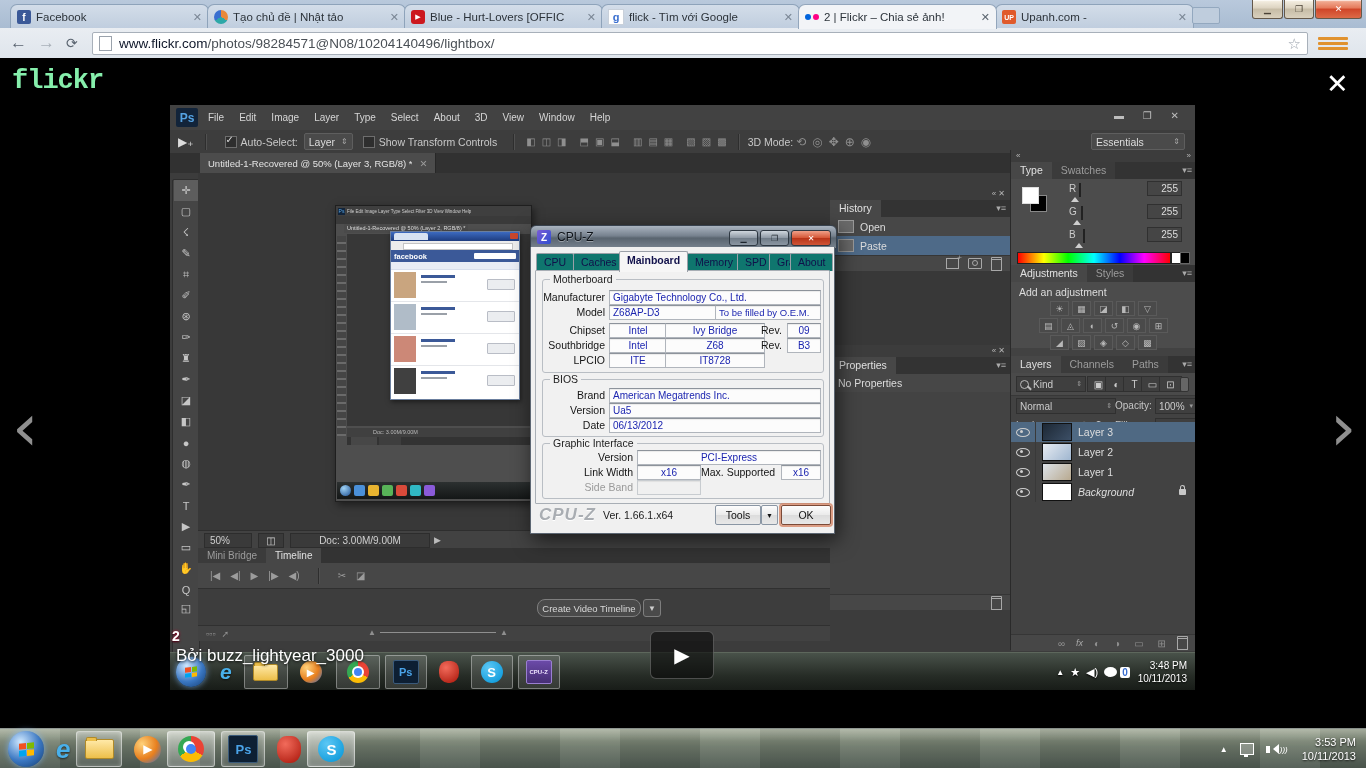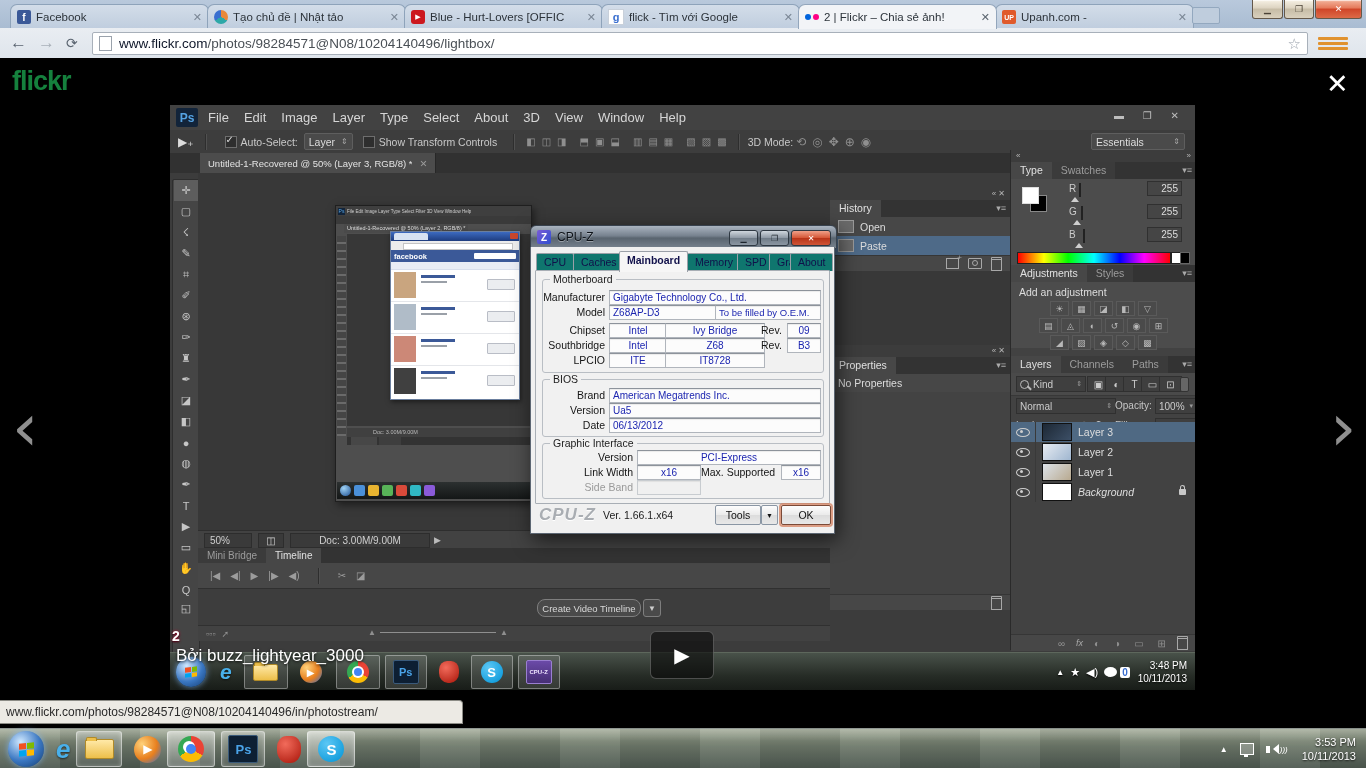--- a/index.html
+++ b/index.html
@@ -28,32 +28,32 @@
   #urlbox{left:92px;top:4px;width:1202px;height:21px;background:#fff;border:1px solid #a8b0ba;border-radius:2px;display:flex;align-items:center;padding:0 6px;}
   #urlbox .doc{width:11px;height:13px;border:1px solid #9aa2ac;background:#fff;margin-right:7px;}
   .urltext{font-size:13.5px;color:#0f172a;}
   .urlpath{color:#4a5056;}
   #star{margin-left:auto;color:#9aa2ac;font-size:15px;}
   #menu-btn{left:1318px;top:5px;width:30px;height:20px;display:flex;flex-direction:column;justify-content:center;gap:2px;}
   #menu-btn i{display:block;height:3px;background:#e0922f;border-radius:1px;}
 
   
   #page{left:0;top:58px;width:1366px;height:670px;background:#000;}
-  #flogo{left:12px;top:8px;color:#15803d;font-size:27px;font-weight:bold;letter-spacing:-1px;}
+  #flogo{left:12px;top:8px;color:#86efac;font-size:27px;font-weight:bold;letter-spacing:-1px;font-family:Liberation Mono, monospace;}
   #lb-close{left:1326px;top:10px;color:#fff;font-size:27px;}
   .lb-arrow{color:#8f8f8f;font-size:66px;line-height:60px;font-family:"DejaVu Sans",sans-serif;}
   #caption{left:176px;top:588px;color:#fff;font-size:17px;text-shadow:0 1px 3px #000;z-index:8;}
   #lb-badge{left:172px;top:570px;color:#fff;font-size:14px;font-weight:bold;text-shadow:0 0 3px #c03,0 1px 2px #000;z-index:8;}
   #playbtn{left:650px;top:573px;width:62px;height:46px;background:rgba(8,8,8,.62);border:1px solid rgba(255,255,255,.25);border-radius:6px;z-index:9;color:#fff;font-size:20px;}
 
   
   #ps{left:170px;top:47px;width:1025px;height:585px;background:#3c3c3c;overflow:hidden;font-size:11px;color:#d4d4d4;}
   #ps-menubar{left:0;top:0;width:1025px;height:25px;background:#424242;border-bottom:1px solid #313131;display:flex;align-items:center;}
   #ps-logo{width:22px;height:19px;background:#12243a;color:#55a3e3;font-weight:bold;font-size:12px;margin:0 10px 0 6px;display:flex;align-items:center;justify-content:center;border-radius:2px;}
-  .psmenu{margin-right:15px;color:#d6d6d6;font-size:13px;}
+  .psmenu{margin-right:15px;color:#d6d6d6;font-size:10px;}
   #ps-winctl{position:absolute;right:8px;top:5px;color:#bdbdbd;font-size:10px;letter-spacing:8px;}
   #ps-options{left:0;top:25px;width:1025px;height:23px;background:#3d3d3d;border-bottom:1px solid #2c2c2c;display:flex;align-items:center;font-size:10.5px;color:#c9c9c9;}
   .cb{width:10px;height:10px;border:1px solid #6e6e6e;background:#2e2e2e;margin:0 4px 0 10px;position:relative;flex:0 0 auto;}
   .cb.on:after{content:"✓";position:absolute;left:0px;top:-3px;color:#ddd;font-size:10px;}
   .dd{height:15px;background:#4a4a4a;border:1px solid #5e5e5e;border-radius:2px;display:flex;align-items:center;padding:0 4px;margin-left:6px;font-size:10.5px;color:#ddd;}
   .dd .ar{margin-left:6px;font-size:8px;color:#aaa;}
   .ico{color:#8f8f8f;font-size:10px;margin:0 3px;}
   .vsep{width:1px;height:16px;background:#2e2e2e;border-right:1px solid #505050;margin:0 8px;}
   #ps-tabrow{left:0;top:48px;width:1025px;height:20px;background:#313131;}
   #ps-doctab{left:30px;top:0;height:20px;background:#4c4c4c;border-right:1px solid #272727;display:flex;align-items:center;padding:0 8px;font-size:9.5px;color:#e3e3e3;}
@@ -781,21 +781,20 @@
           </span>
         </span>
       </div>
     </div>
 
     <div class="a" id="lb-badge">2</div>
     <div class="a" id="caption">Bởi buzz_lightyear_3000</div>
     <div class="a ctr" id="playbtn">▶</div>
   </div>
 
-  <div class="a" id="status-tip">www.flickr.com/photos/98284571@N08/10204140496/in/photostream/</div>
 
   <div class="a" id="taskbar">
     <span class="orb orb2">
       <span class="winflag" style="width:15px;height:13px;">
           <i style="background:#f25022;"></i>
           <i style="background:#7fba00;"></i>
           <i style="background:#00a4ef;"></i>
           <i style="background:#ffb900;"></i>
         </span>
     </span>

